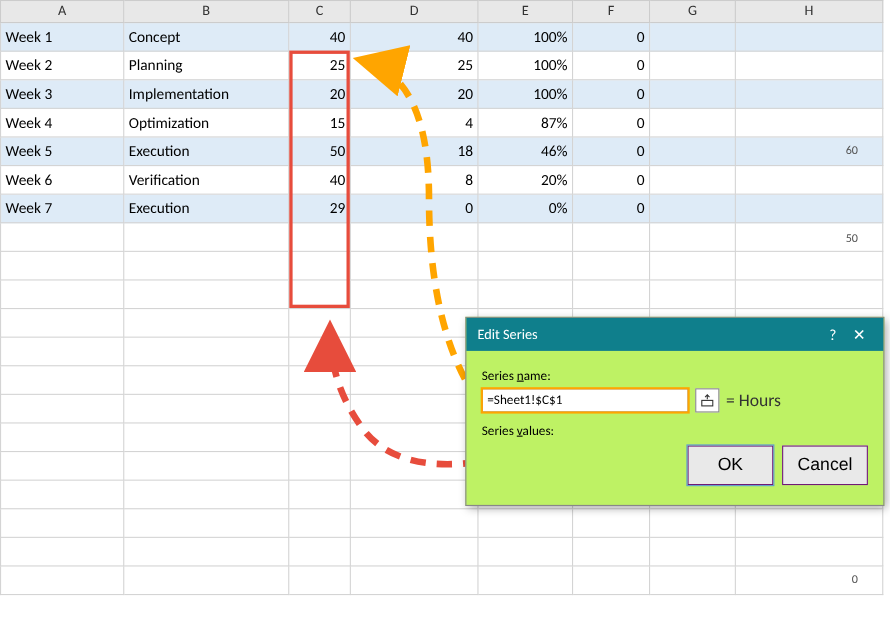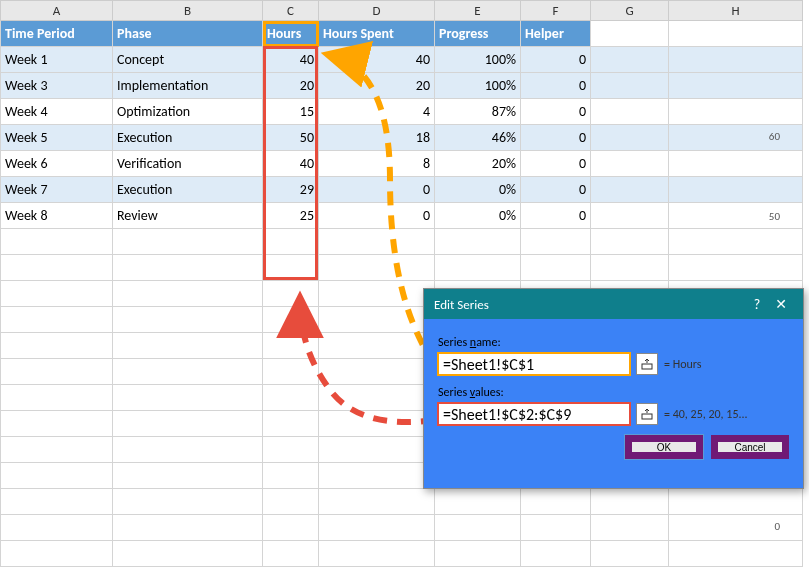--- a/index.html
+++ b/index.html
@@ -48,60 +48,60 @@
     width: 55px; height: 234px;
     border: 3px solid #e74c3c;
     pointer-events: none;
     z-index: 3;
   }
   
   .dialog {
     position: absolute;
     left: 423px; top: 288px;
     width: 381px;
-    background: #3b82f6;
+    background: #bef264;
     border: 1px solid #888;
     box-shadow: 2px 3px 8px rgba(0,0,0,.35);
     font-size: 12px;
     z-index: 10;
   }
   .dlg-title {
     background: #0f7f8c;
     color: #fff;
     height: 30px;
     display: flex; align-items: center;
     padding: 0 10px;
     font-size: 13px;
   }
   .dlg-title .spacer { flex: 1; }
   .dlg-title .q, .dlg-title .x { width: 24px; text-align: center; cursor: pointer; font-size: 14px; }
-  .dlg-body { padding: 12px 14px 29px; }
+  .dlg-body { padding: 12px 14px 18px; }
   .fld-label { margin: 4px 0 4px; }
   .fld-label u { text-decoration: underline; }
   .fld-row { display: flex; align-items: center; gap: 6px; margin-bottom: 10px; }
   .fld-row input[type=text] {
     flex: 0 0 188px; height: 22px;
     border: 1px solid #888; background:#fff;
-    padding: 0 4px; font-size: 16px; font-family: inherit;
+    padding: 0 4px; font-size: 12px; font-family: inherit;
   }
   .fld-row input.orange-border { outline: 2px solid #ffa500; outline-offset: -1px; }
   .fld-row input.red-border { outline: 2px solid #e74c3c; outline-offset: -1px; }
   .pick-btn {
     width: 22px; height: 22px;
     border: 1px solid #888; background:#fff;
     display:flex; align-items:center; justify-content:center;
     cursor:pointer;
   }
   .pick-btn svg { width:12px; height:12px; }
-  .result { color:#333; font-size:12px; }
+  .result { color:#333; font-size:16px; }
   .btn-row { display:flex; justify-content:flex-end; gap:8px; margin-top:6px; }
   .btn {
-    width: 78px; height: 24px;
-    border:7px solid #701a75; background:#e9e9e9;
-    font-size:10px; cursor:pointer;
+    width: 78px; height: 36px;
+    border:1px solid #701a75; background:#e9e9e9;
+    font-size:16px; cursor:pointer;
   }
   .btn.ok { outline: 1px solid #5b9bd5; }
   
   .chart {
     position: absolute; left: 720px; top: 50px;
     width: 120px; height: 510px;
     border-left: none;
     font-size: 11px; color:#555;
   }
   .chart .tick { position:absolute; right: 60px; }
@@ -117,40 +117,40 @@
         <tr>
     <th class="colhead col-A">A</th>
     <th class="colhead col-B">B</th>
     <th class="colhead col-C">C</th>
     <th class="colhead col-D">D</th>
     <th class="colhead col-E">E</th>
     <th class="colhead col-F">F</th>
     <th class="colhead col-G">G</th>
     <th class="colhead col-H">H</th>
   </tr>
-  <tr>
-    <td class="hdr">Time Period</td>
-    <td class="hdr">Phase</td>
-    <td class="hdr hours-hdr">Hours</td>
-    <td class="hdr">Hours Spent</td>
-    <td class="hdr">Progress</td>
-    <td class="hdr">Helper</td>
-    <td></td>
-    <td></td>
-  </tr>
   <tr class="band">
           <td>Week 1</td>
           <td>Concept</td>
           <td class="r">40</td>
           <td class="r">40</td>
           <td class="r">100%</td>
           <td class="r">0</td>
           <td></td>
           <td></td>
         </tr>
+  <tr>
+          <td>Week 2</td>
+          <td>Planning</td>
+          <td class="r">25</td>
+          <td class="r">25</td>
+          <td class="r">100%</td>
+          <td class="r">0</td>
+          <td></td>
+          <td></td>
+        </tr>
   <tr class="band">
           <td>Week 3</td>
           <td>Implementation</td>
           <td class="r">20</td>
           <td class="r">20</td>
           <td class="r">100%</td>
           <td class="r">0</td>
           <td></td>
           <td></td>
         </tr>
@@ -181,30 +181,20 @@
           <td class="r">8</td>
           <td class="r">20%</td>
           <td class="r">0</td>
           <td></td>
           <td></td>
         </tr>
   <tr class="band">
           <td>Week 7</td>
           <td>Execution</td>
           <td class="r">29</td>
-          <td class="r">0</td>
-          <td class="r">0%</td>
-          <td class="r">0</td>
-          <td></td>
-          <td></td>
-        </tr>
-  <tr>
-          <td>Week 8</td>
-          <td>Review</td>
-          <td class="r">25</td>
           <td class="r">0</td>
           <td class="r">0%</td>
           <td class="r">0</td>
           <td></td>
           <td></td>
         </tr>
   <tr>
           <td></td>
           <td></td>
           <td></td>
@@ -368,30 +358,20 @@
       <input type="text" class="orange-border" value="=Sheet1!$C$1" style="">
       <div class="pick-btn">
         <svg viewBox="0 0 12 12">
             <rect x="1" y="6" width="10" height="5" fill="none" stroke="#333"></rect>
             <path d="M6,1 L6,5 M4,3 L6,1 L8,3" stroke="#333" fill="none"></path>
           </svg>
       </div>
       <span class="result">= Hours</span>
     </div>
     <div class="fld-label">Series <u>v</u>alues:</div>
-    <div class="fld-row">
-      <input type="text" class="red-border" value="=Sheet1!$C$2:$C$9" style="">
-      <div class="pick-btn">
-        <svg viewBox="0 0 12 12">
-            <rect x="1" y="6" width="10" height="5" fill="none" stroke="#333"></rect>
-            <path d="M6,1 L6,5 M4,3 L6,1 L8,3" stroke="#333" fill="none"></path>
-          </svg>
-      </div>
-      <span class="result">= 40, 25, 20, 15...</span>
-    </div>
     <div class="btn-row">
       <button class="btn ok">OK</button>
       <button class="btn">Cancel</button>
     </div>
   </div>
 </div>
 
 <div class="chart">
   <div class="tick" style="top:80px">60</div>
   <div class="tick" style="top:160px">50</div>

